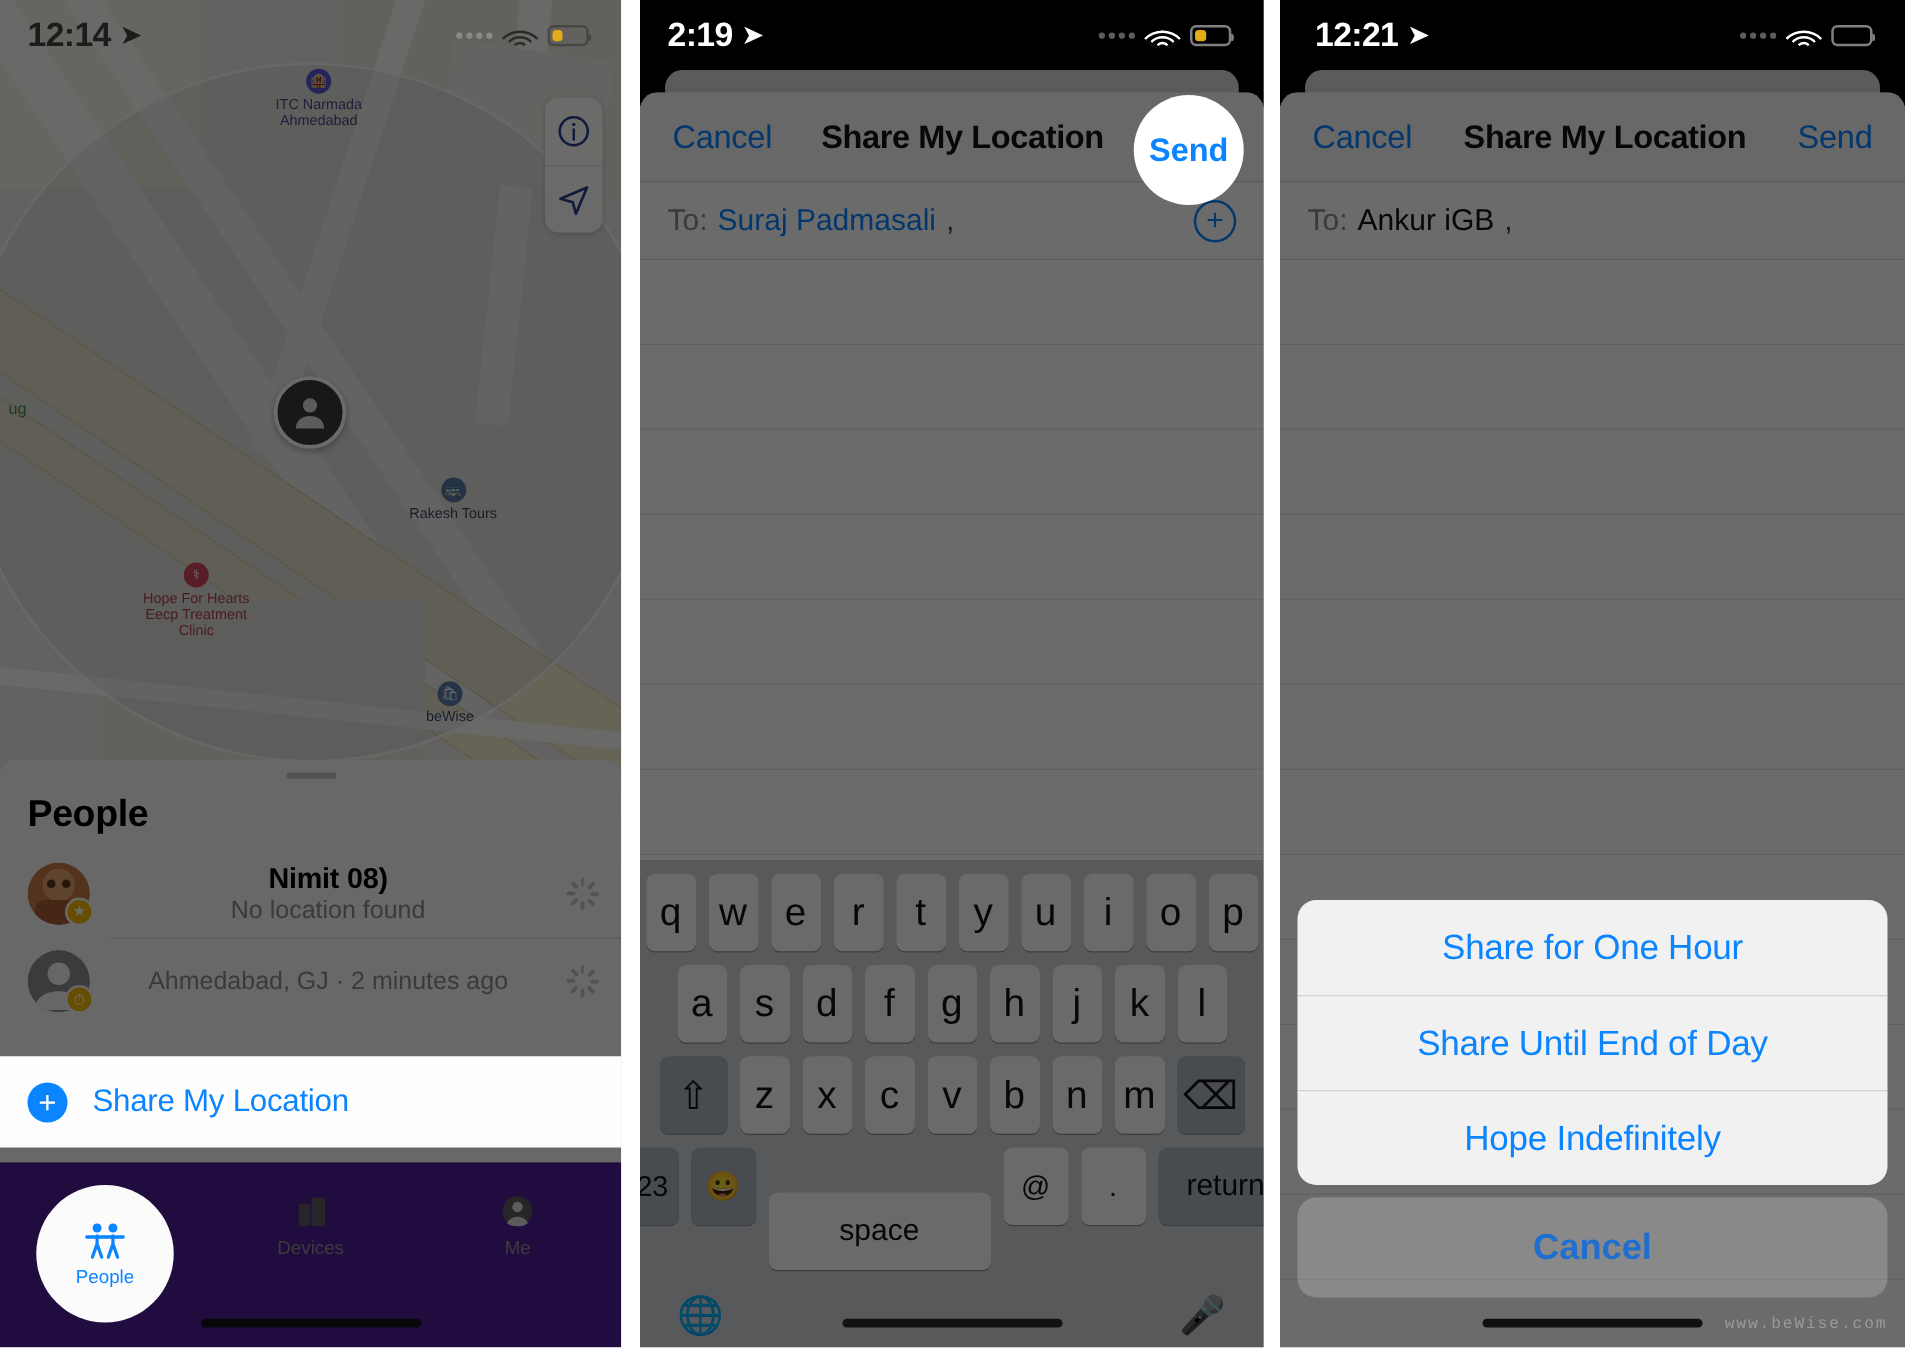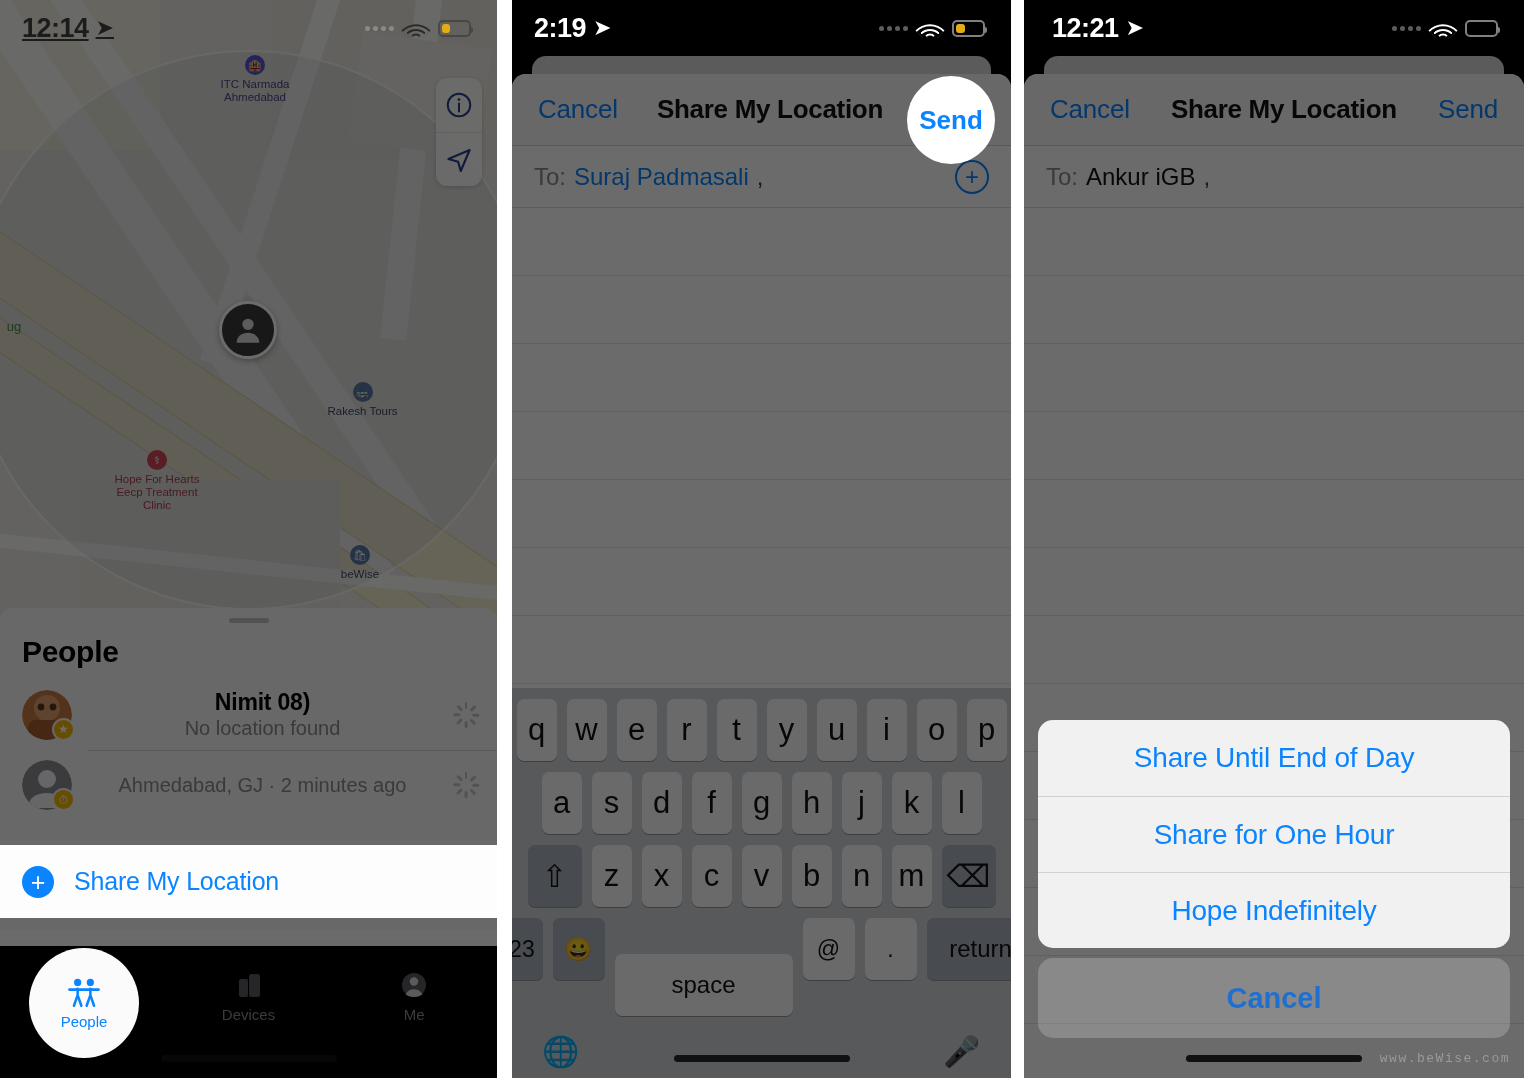--- a/index.html
+++ b/index.html
@@ -27,21 +27,21 @@
   .sb-time { font-size: 27px; font-weight: bold; letter-spacing: -.5px; }
   .sb-right { display: flex; align-items: center; gap: 9px; }
   .dots { display:flex; gap:3px; align-items:center; }
   .dots i { width:5px; height:5px; border-radius:50%; display:block; }
   .wifi { width: 26px; height: 19px; position: relative; }
   .batt { width: 33px; height: 17px; border-radius: 5px; position: relative; }
   .batt::after{ content:""; position:absolute; right:-4px; top:5px; width:2.5px; height:6px; border-radius:0 2px 2px 0; }
   .batt-fill { position:absolute; left:2px; top:2px; bottom:2px; border-radius:3px; }
 
   
-  #panel1 .sb-time, #panel1 .loc-arrow { color:#1c1c1c;text-decoration:underline; }
+  #panel1 .sb-time, #panel1 .loc-arrow { color:#1c1c1c; }
   #panel1 .dots i { background:#8a8a85; }
   #panel1 .batt { border:2px solid rgba(40,40,38,.45); }
   #panel1 .batt::after{ background:rgba(40,40,38,.45); }
   #panel1 .batt-fill { background:#e3ac15; width:8px; }
   #panel1 .wifi-arc { border-color:#2a2a28; }
   
   .dark-sb .sb-time, .dark-sb .loc-arrow { color:#fff; }
   .dark-sb .dots i { background:#5d5d5d; }
   .dark-sb .batt { border:2px solid rgba(255,255,255,.5); }
   .dark-sb .batt::after{ background:rgba(255,255,255,.5); }
@@ -112,21 +112,21 @@
   .psub { font-size:20px; color:#8b8b90; margin-top:1px; }
   .spinner { width:26px; height:26px; position:relative; flex:0 0 auto; opacity:.55; }
   .spinner i { position:absolute; left:50%; top:0; width:2.6px; height:7px; background:#9a9a9e;
                border-radius:2px; transform-origin:50% 13px; margin-left:-1.3px; }
   .plus-btn { width:32px; height:32px; border-radius:50%; background:#0a84ff;
               display:flex; align-items:center; justify-content:center; color:#fff;
               font-size:25px; line-height:0; font-weight:300; }
   .share-label { font-size:25px; color:#0a84ff; letter-spacing:-.2px; }
 
   .tabbar {
-    position:absolute; left:0; right:0; bottom:0; height:132px; background:#000000;
+    position:absolute; left:0; right:0; bottom:0; height:148px; background:#4c1d95;
     border-top:1px solid rgba(0,0,0,.14);
   }
   .tabs { display:flex; height:100px; }
   .tab { flex:1; display:flex; flex-direction:column; align-items:center; justify-content:center; gap:5px; position:relative; z-index:3; }
   .tab svg { width:34px; height:30px; }
   .tab span { font-size:15px; }
   .tab.active span { color:#0a84ff; }
   .tab.inactive span { color:#8e8e93; }
   .home-ind { position:absolute; left:50%; transform:translateX(-50%); bottom:16px;
               width:176px; height:7px; border-radius:4px; background:#111; }
@@ -551,22 +551,22 @@
         <div class="ln"></div>
         <div class="ln"></div>
         <div class="ln"></div>
       </div>
     </div>
 
     <div class="dim"></div>
 
     <div class="action-wrap">
       <div class="action-group">
+        <div class="action-item">Share for One Hour</div>
         <div class="action-item">Share Until End of Day</div>
-        <div class="action-item">Share for One Hour</div>
         <div class="action-item">Hope Indefinitely</div>
       </div>
       <div class="action-cancel">Cancel</div>
     </div>
 
     <div class="home-ind-dark"></div>
 
     <div class="watermark">www.beWise.com</div>
 
     <div class="statusbar dark-sb" style="z-index:22;padding-left:28px;">

